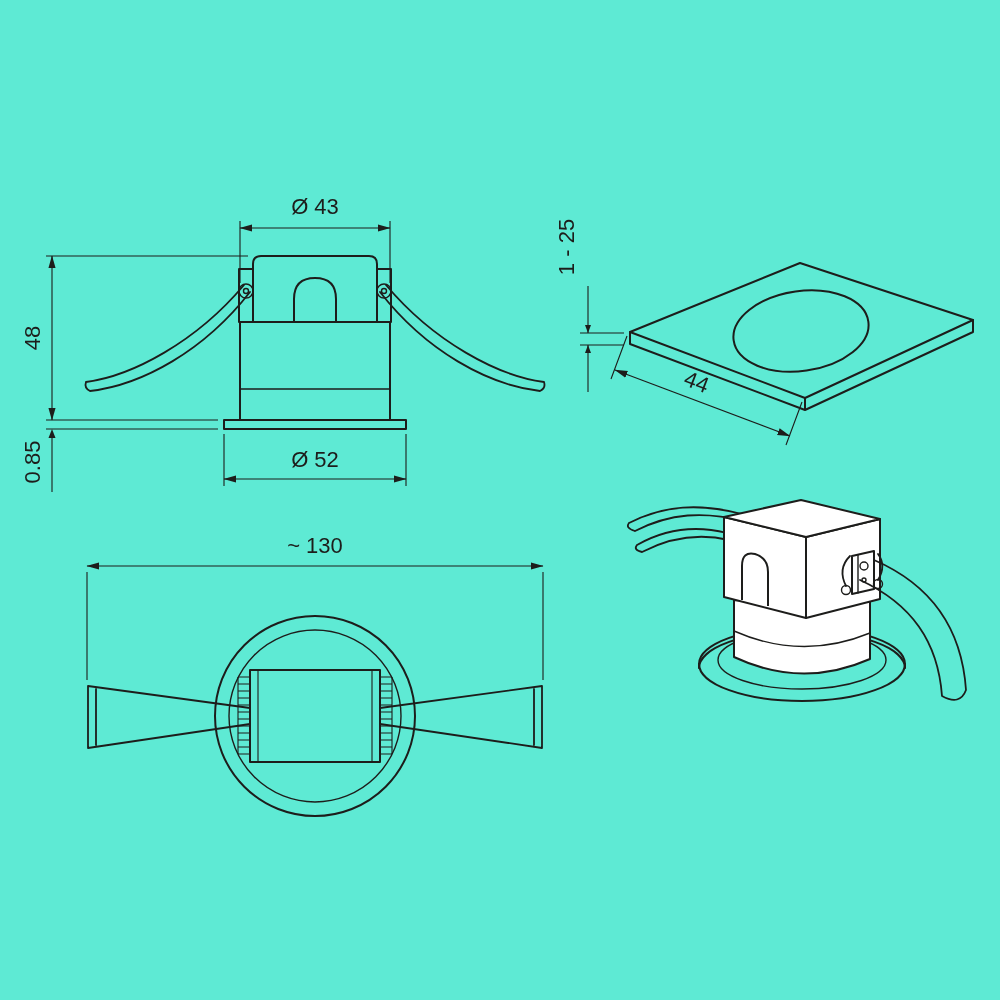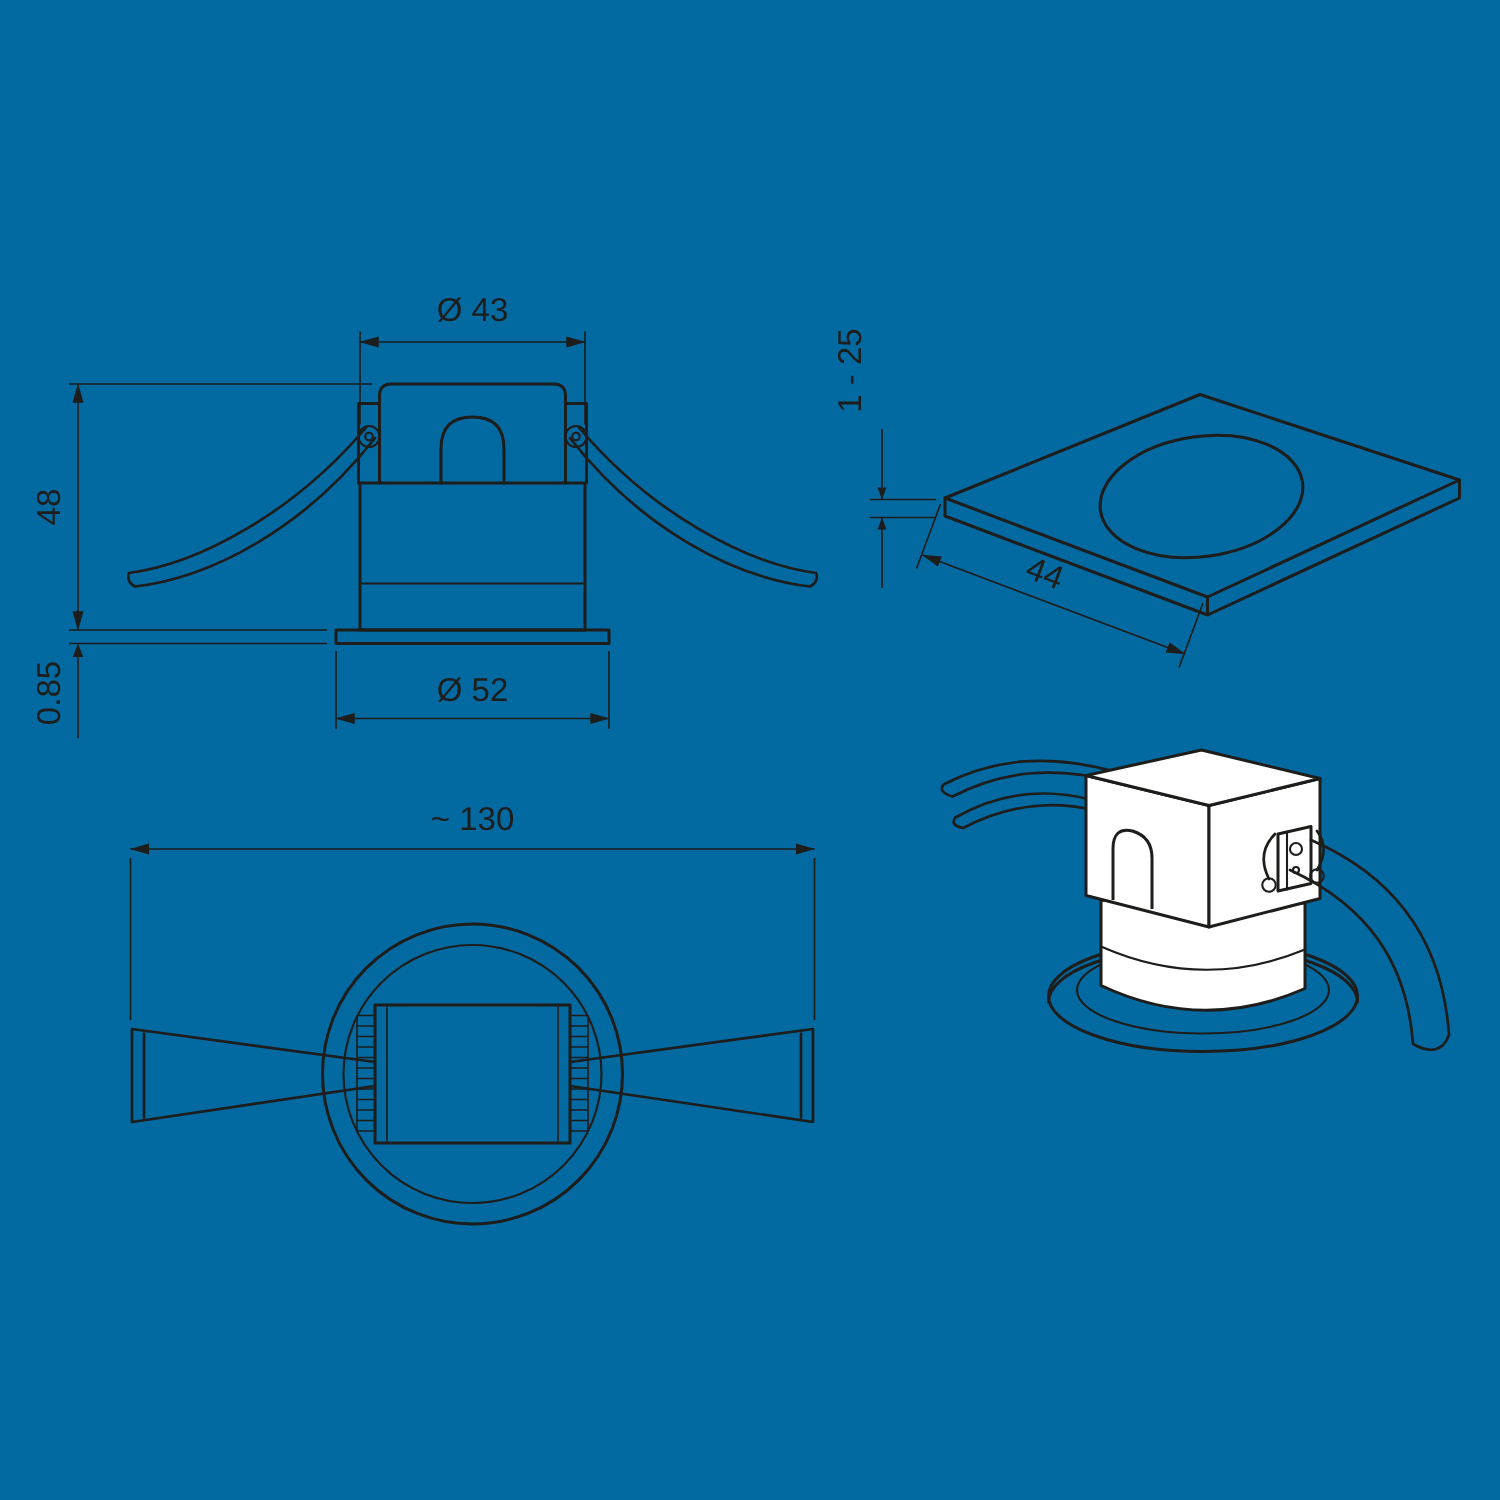--- a/index.html
+++ b/index.html
@@ -1,16 +1,16 @@
 <!DOCTYPE html>
 <html><head>
 <meta charset="utf-8">
 <style>
   html,body{margin:0;padding:0;background:#ffffff;}
-  .page{width:1000px;height:1000px;background:#0369a1;position:relative;font-family:"Liberation Sans",sans-serif;}
+  .page{width:1000px;height:1000px;background:#5eead4;position:relative;font-family:"Liberation Sans",sans-serif;}
   svg{display:block;}
   .obj{stroke:#1d1d1b;stroke-width:2;fill:none;stroke-linecap:round;stroke-linejoin:round;}
   .obj-thin{stroke:#1d1d1b;stroke-width:1.4;fill:none;stroke-linecap:round;}
   .obj-fill{stroke:#1d1d1b;stroke-width:2;fill:#ffffff;stroke-linejoin:round;}
   .wire{stroke:#1d1d1b;stroke-width:1.8;fill:none;stroke-linecap:round;}
   .rib{stroke:#1d1d1b;stroke-width:1.1;fill:none;}
   .dim{stroke:#1d1d1b;stroke-width:1.1;fill:none;}
   .arrowfill{fill:#1d1d1b;stroke:none;}
   .dimtext{font-family:"Liberation Sans",sans-serif;font-size:22px;fill:#1d1d1b;}
 </style>

